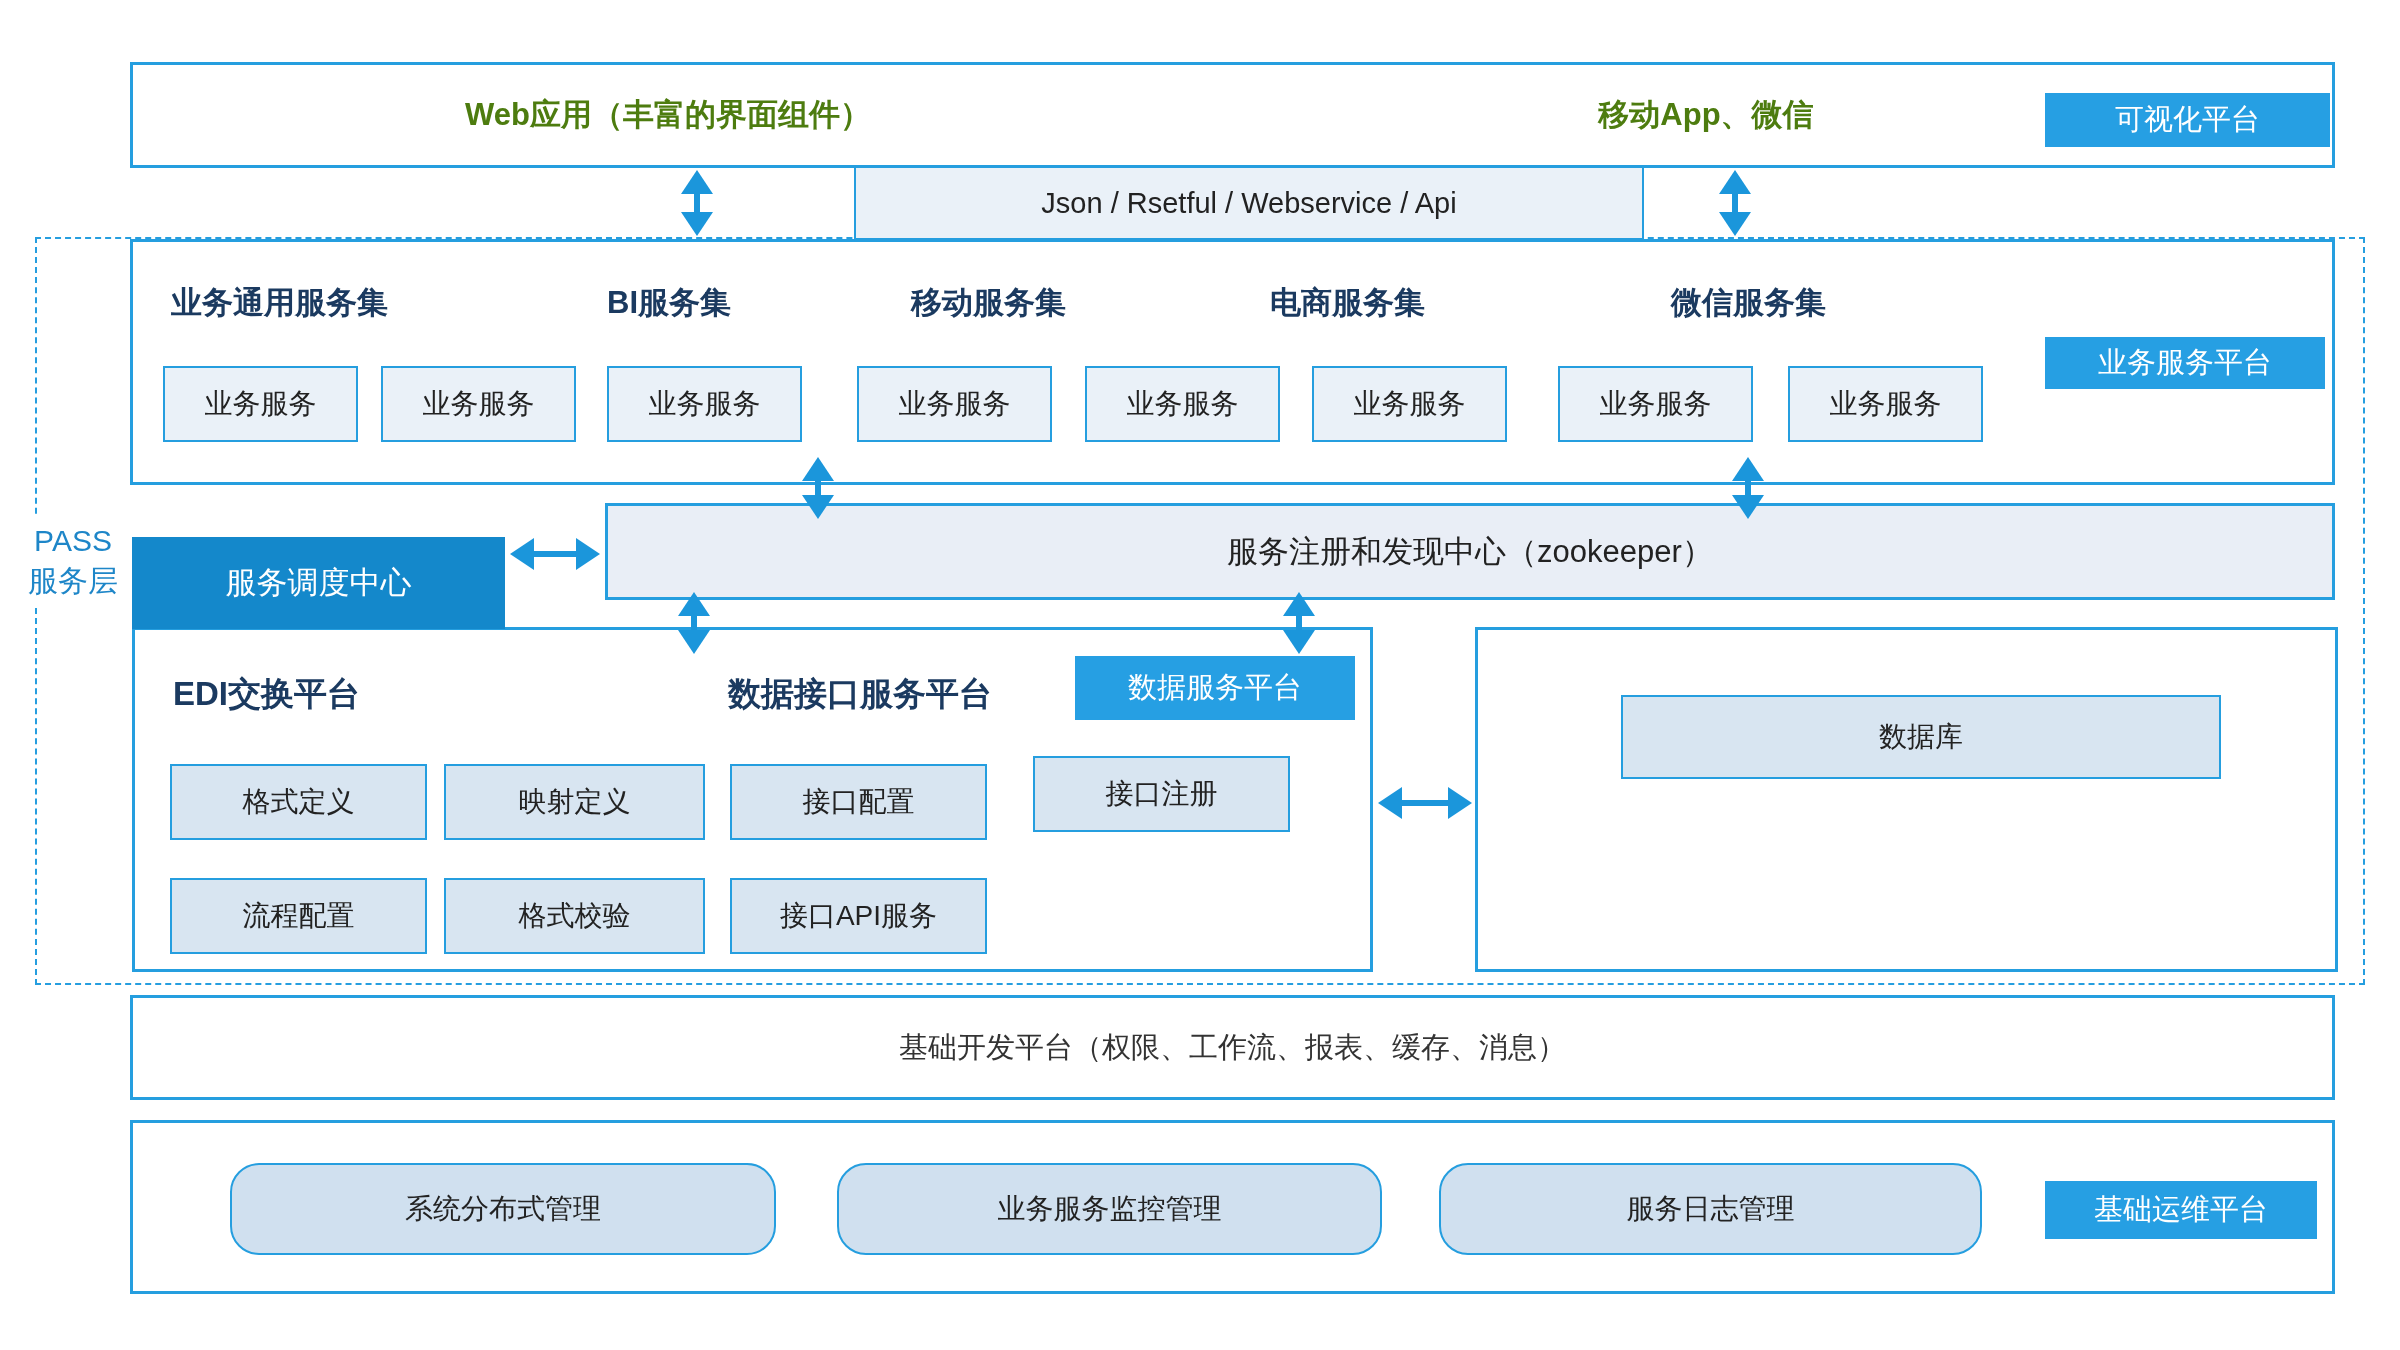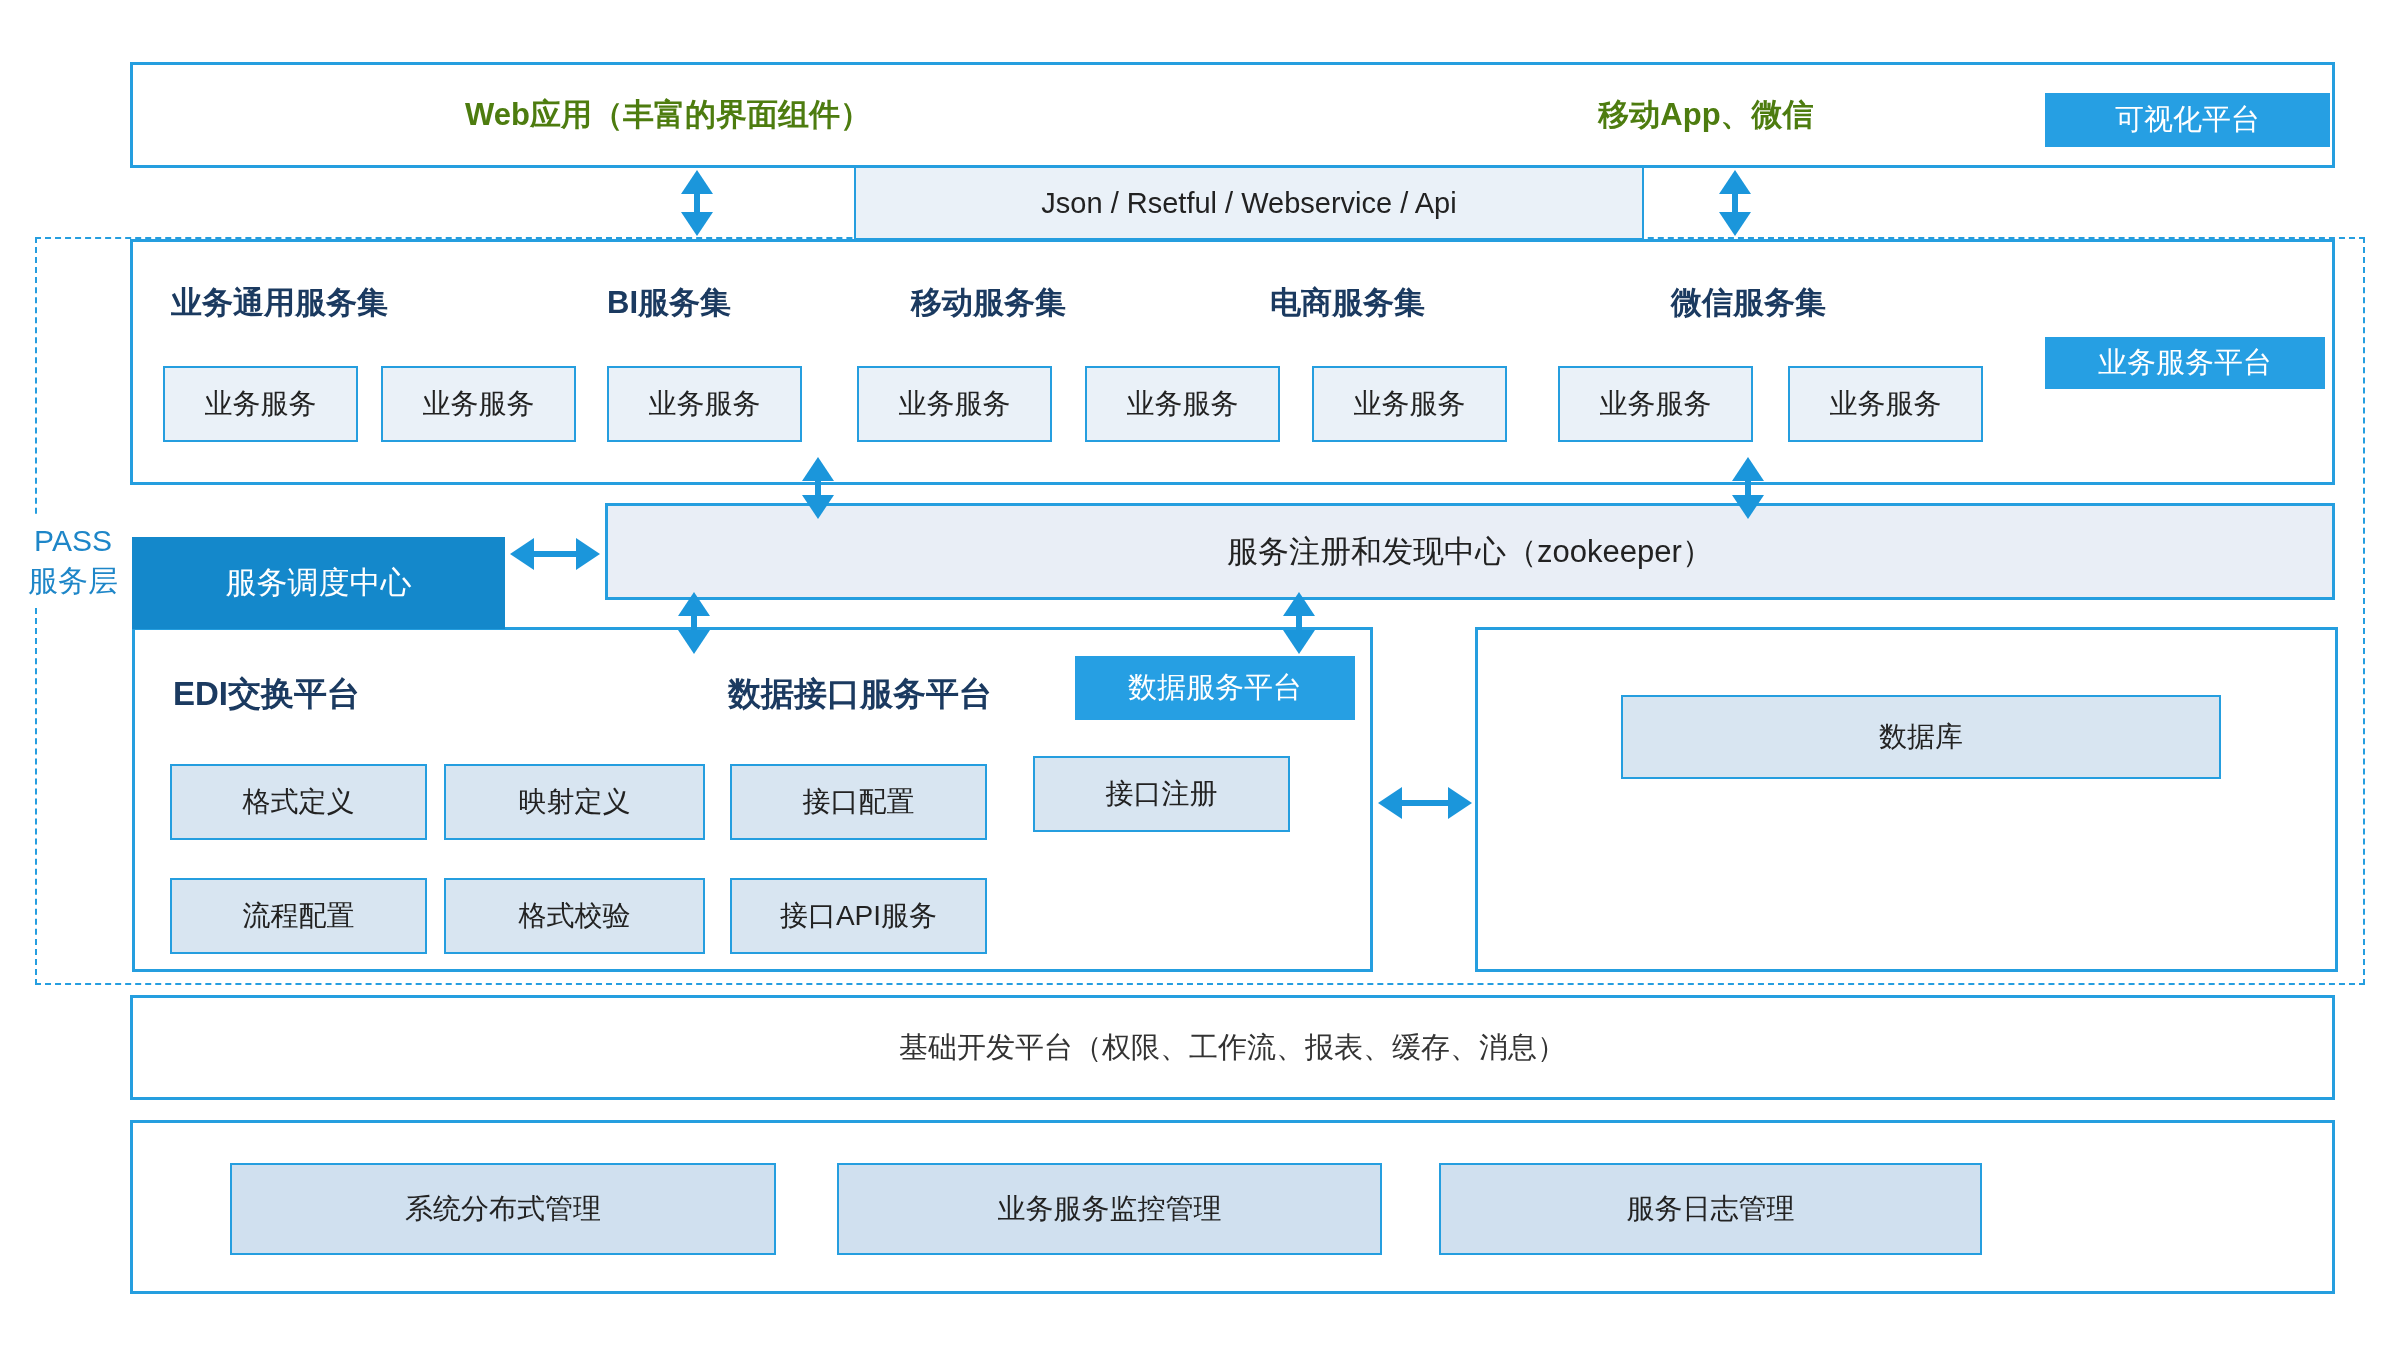--- a/index.html
+++ b/index.html
@@ -16,21 +16,21 @@
   }
   html,body{margin:0;padding:0;background:#FFFFFF;}
   body{font-family:"Liberation Sans","DejaVu Sans",sans-serif;color:var(--body-text);}
   .stage{position:relative;width:2400px;height:1350px;background:#FFFFFF;overflow:hidden;}
 
   .box{position:absolute;background:#FFFFFF;border:3px solid var(--accent-border);box-sizing:border-box;}
   .cell{position:absolute;border:2px solid var(--accent-border);box-sizing:border-box;
         display:flex;align-items:center;justify-content:center;font-size:28px;color:#222;}
   .cell.light{background:var(--panel-light);}
   .cell.mid{background:var(--panel-mid);}
-  .cell.deep{background:var(--panel-deep);}
+  .cell.deep{background:var(--panel-deep);border-radius:29px;}
   .badge{position:absolute;background:var(--badge-bg);color:#FFFFFF;display:flex;align-items:center;justify-content:center;
          font-size:29px;z-index:6;}
   .grouphead{position:absolute;font-size:31px;font-weight:bold;color:var(--heading-navy);white-space:nowrap;}
   .bigtitle{position:absolute;font-size:33px;font-weight:bold;color:var(--heading-navy);white-space:nowrap;}
   .toplabel{position:absolute;top:0;height:100%;display:flex;align-items:center;justify-content:center;
             font-size:31px;font-weight:bold;color:#4d7c0f;}
 
   .pass-dashed{position:absolute;left:35px;top:237px;width:2330px;height:748px;
                border:2px dashed var(--accent-border);box-sizing:border-box;z-index:1;}
   .pass-label{position:absolute;left:8px;top:515px;width:130px;background:#FFFFFF;z-index:2;
@@ -145,15 +145,16 @@
   <div class="box z2" style="left:1475px;top:627px;width:863px;height:345px;">
     <div class="cell mid" style="left:143px;top:65px;width:600px;height:84px;">数据库</div>
   </div>
 
   <div class="box z2 centerflex" style="left:130px;top:995px;width:2205px;height:105px;font-size:29px;">基础开发平台（权限、工作流、报表、缓存、消息）</div>
 
   <div class="box z2" style="left:130px;top:1120px;width:2205px;height:174px;">
     <div class="cell deep" style="left:97px;top:40px;width:546px;height:92px;">系统分布式管理</div>
     <div class="cell deep" style="left:704px;top:40px;width:545px;height:92px;">业务服务监控管理</div>
     <div class="cell deep" style="left:1306px;top:40px;width:543px;height:92px;">服务日志管理</div>
+    <div class="badge" style="left:1912px;top:58px;width:272px;height:58px;">基础运维平台</div>
   </div>
 
 </div>
 
 </body></html>

